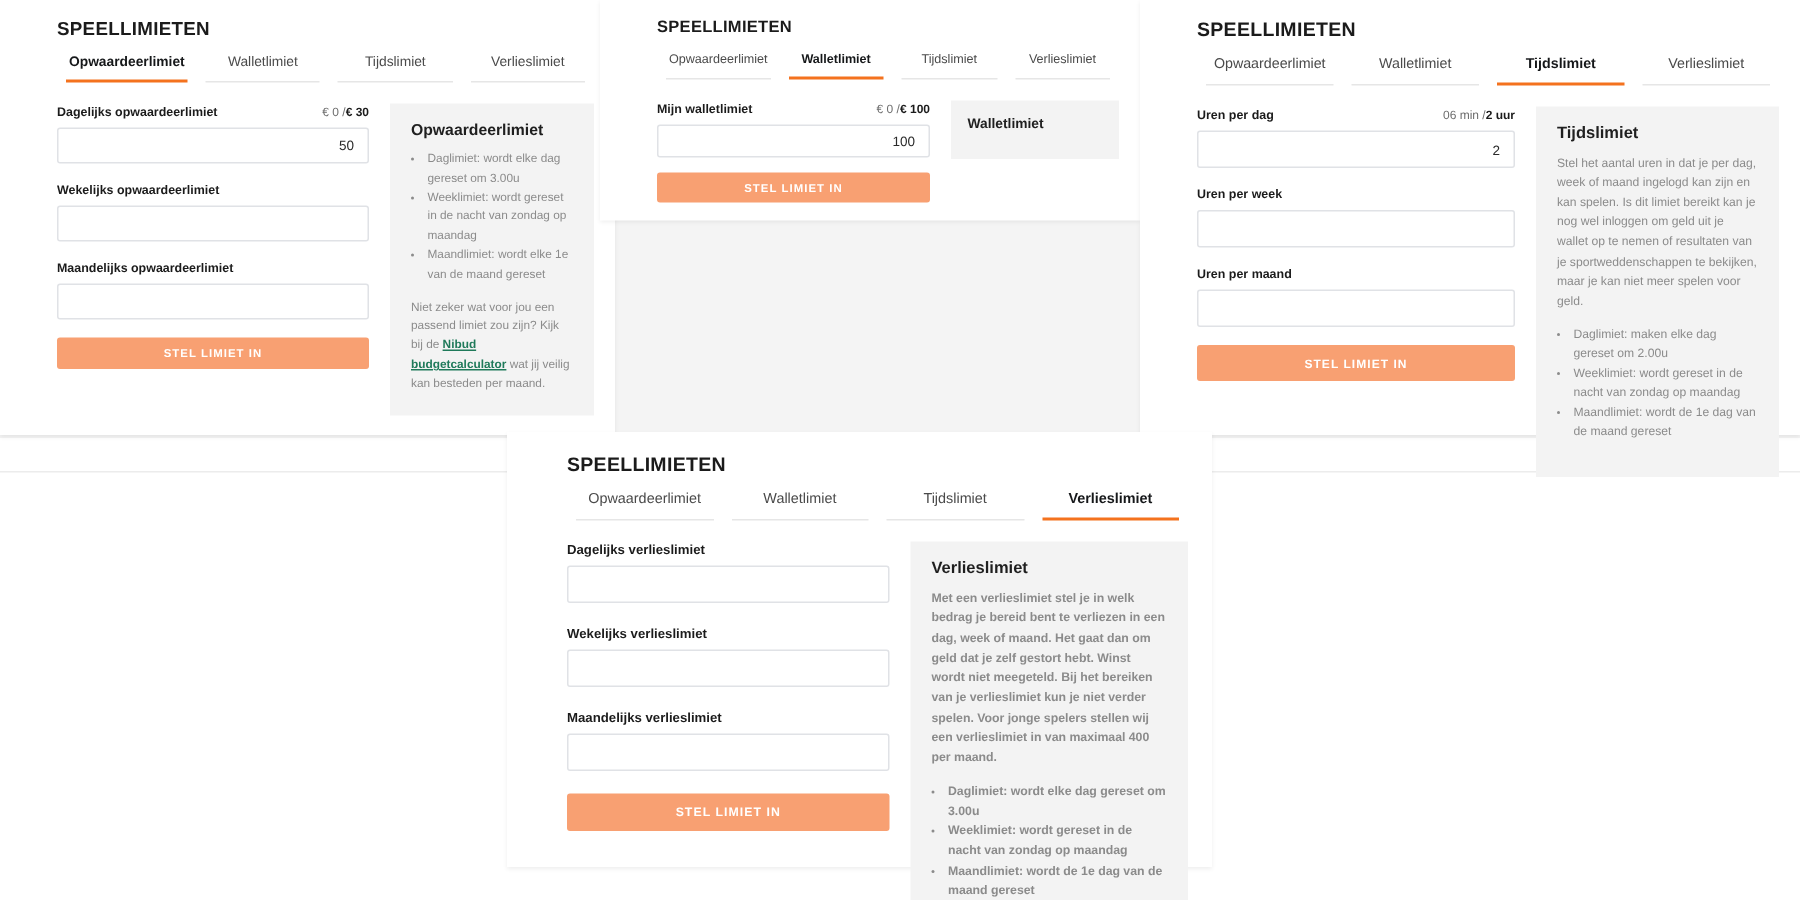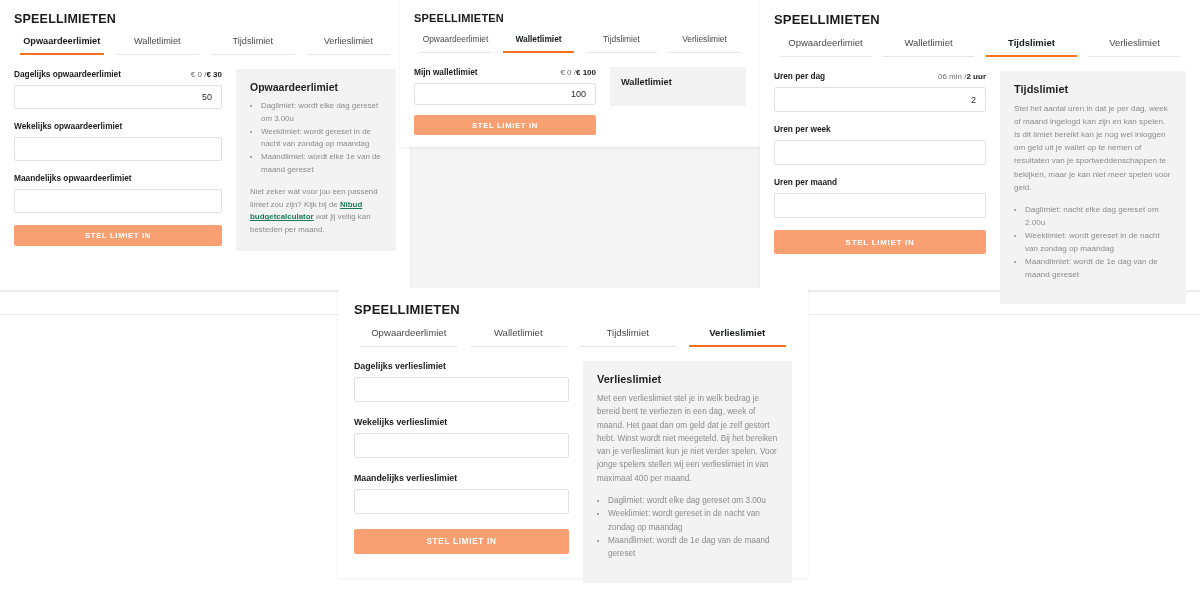--- a/index.html
+++ b/index.html
@@ -11,20 +11,21 @@
     overflow: hidden;
   }
   #stage { position: relative; width: 1200px; height: 600px; background:#ffffff; }
 
   .band { position:absolute; background:#f4f4f4; }
 
   .panel {
     position: absolute;
     background: #ffffff;
     box-shadow: 0 1px 3px rgba(0,0,0,0.07);
+    padding-left: 24px;
   }
   .panel-inner { padding: 12px 14px 14px 14px; }
 
   .panel-title {
     font-size: 12.5px;
     font-weight: bold;
     color: #1b1b1b;
     letter-spacing: 0.2px;
     margin: 0 0 10px 0;
     text-transform: uppercase;
@@ -150,21 +151,21 @@
   #panel-tijd .panel-title { font-size: 13px; }
   #panel-tijd .infobox h3 { font-size: 11px; }
   #panel-tijd .infobox p, #panel-tijd .infobox li { font-size: 8.1px; }
   #panel-tijd .btn-primary { height: 24px; font-size: 8px; }
   #panel-tijd .txt { height: 25px; }
 
   #panel-verlies .tab { font-size: 9.6px; }
   #panel-verlies .panel-title { font-size: 13px; }
   #panel-verlies .panel-inner { padding: 14px 16px 16px 16px; }
   #panel-verlies .infobox h3 { font-size: 11px; }
-  #panel-verlies .infobox p, #panel-verlies .infobox li { font-size: 8.2px; }
+  #panel-verlies .infobox p, #panel-verlies .infobox li { font-size: 8.2px; font-weight: bold; }
   #panel-verlies .txt { height: 25px; margin-bottom: 15px; }
   #panel-verlies .field-label { font-size: 8.8px; }
   #panel-verlies .btn-primary { height: 25px; font-size: 8.2px; }
 
   .bottom-rule { position:absolute; left:0; top:314px; width:1200px; height:1px; background:#ececec; }
 </style>
 </head>
 <body>
 
 <div id="stage">
@@ -264,21 +265,21 @@
                 <span class="field-label">Uren per maand</span>
               </div>
               <input type="text" class="txt" style="">
               <button class="btn-primary">STEL LIMIET IN</button>
             </div>
         <div class="info-col">
           <div class="infobox">
             <h3>Tijdslimiet</h3>
             <p>Stel het aantal uren in dat je per dag, week of maand ingelogd kan zijn en kan spelen. Is dit limiet bereikt kan je nog wel inloggen om geld uit je wallet op te nemen of resultaten van je sportweddenschappen te bekijken, maar je kan niet meer spelen voor geld.</p>
             <ul>
-                  <li>Daglimiet: nacht elke dag gereset om 2.00u</li>
+                  <li>Daglimiet: maken elke dag gereset om 2.00u</li>
                   <li>Weeklimiet: wordt gereset in de nacht van zondag op maandag</li>
                   <li>Maandlimiet: wordt de 1e dag van de maand gereset</li>
                 </ul>
 
           </div>
         </div>
       </div>
     </div>
   </section>
 

